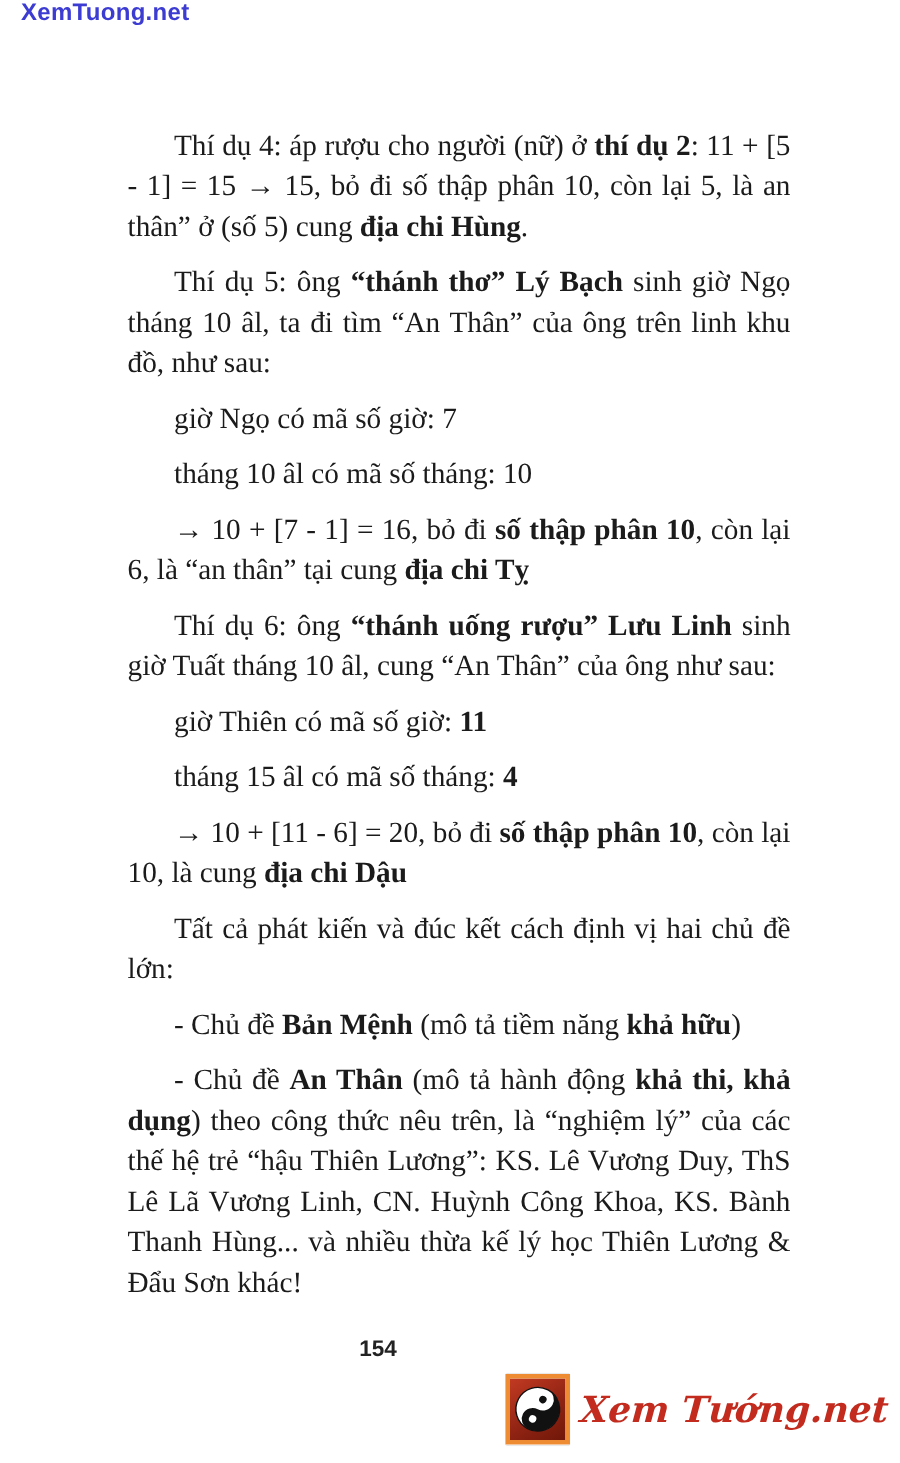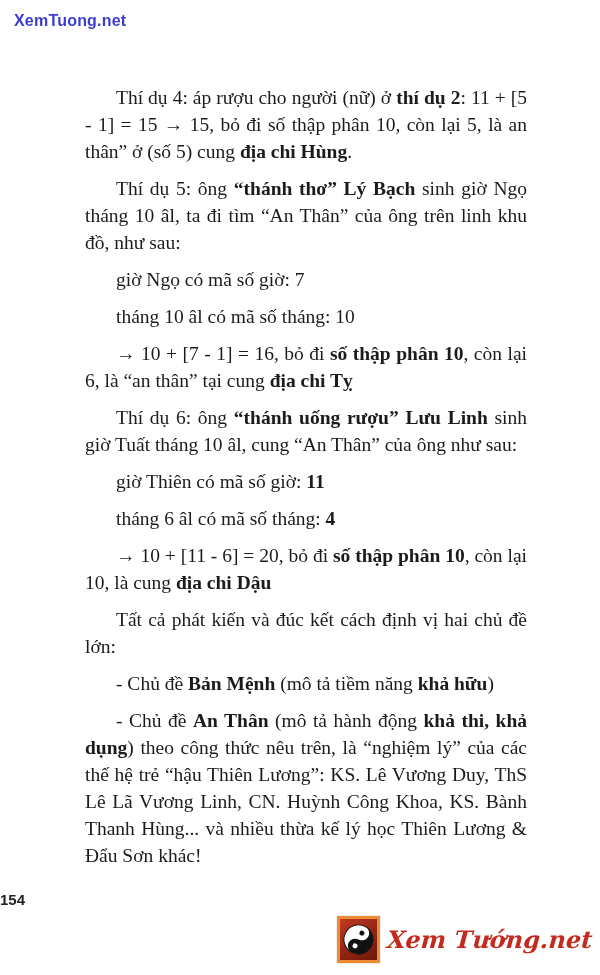--- a/index.html
+++ b/index.html
@@ -2,37 +2,37 @@
 <html><head>
 <meta charset="utf-8">
 <style>
   html,body{margin:0;padding:0}
   body{
     width:600px;height:975px;position:relative;overflow:hidden;
     background:#ffffff;font-family:"Liberation Serif",serif;
   }
   
   .site-header{
-    position:absolute;left:14px;top:12px;
+    position:absolute;left:14px;top:0;
     font-family:"Liberation Sans",sans-serif;
     font-size:16px;font-weight:700;letter-spacing:.2px;
     color:#3c3cd2;text-decoration:none;cursor:pointer;
   }
   
   .text-column{
     position:absolute;left:85px;top:84px;width:442px;
     color:#1b1b1b;font-size:19.5px;line-height:27px;
     text-align:justify;
   }
   .text-column p{margin:0 0 10px 0;text-indent:31px}
   .text-column p:last-child{margin-bottom:16px}
   .b{font-weight:700}
   
   .page-number{
-    position:absolute;top:891px;left:0;width:504px;text-align:left;
+    position:absolute;top:891px;left:0;width:504px;text-align:center;
     font-family:"Liberation Sans",sans-serif;
     font-size:15px;font-weight:700;color:#222222;
   }
   
   .logo{
     position:absolute;top:916px;right:8px;
     display:flex;align-items:center;gap:7px;
   }
   .yy-box{
     width:37px;height:41px;flex:0 0 auto;
@@ -54,21 +54,21 @@
 <a class="site-header">XemTuong.net</a>
 
 <main class="text-column">
     <p><span>Thí dụ 4: áp rượu cho người (nữ) ở </span><span class="b">thí dụ 2</span><span>: 11 + [5 - 1] = 15 → 15, bỏ đi số thập phân 10, còn lại 5, là an thân” ở (số 5) cung </span><span class="b">địa chi Hùng</span><span>.</span></p>
     <p><span>Thí dụ 5: ông </span><span class="b">“thánh thơ” Lý Bạch</span><span> sinh giờ Ngọ tháng 10 âl, ta đi tìm “An Thân” của ông trên linh khu đồ, như sau:</span></p>
     <p><span>giờ Ngọ có mã số giờ: 7</span></p>
     <p><span>tháng 10 âl có mã số tháng: 10</span></p>
     <p><span>→ 10 + [7 - 1] = 16, bỏ đi </span><span class="b">số thập phân 10</span><span>, còn lại 6, là “an thân” tại cung </span><span class="b">địa chi Tỵ</span></p>
     <p><span>Thí dụ 6: ông </span><span class="b">“thánh uống rượu” Lưu Linh</span><span> sinh giờ Tuất tháng 10 âl, cung “An Thân” của ông như sau:</span></p>
     <p><span>giờ Thiên có mã số giờ: </span><span class="b">11</span></p>
-    <p><span>tháng 6 âl có mã số tháng: </span><span class="b">4</span></p>
+    <p><span>tháng 15 âl có mã số tháng: </span><span class="b">4</span></p>
     <p><span>→ 10 + [11 - 6] = 20, bỏ đi </span><span class="b">số thập phân 10</span><span>, còn lại 10, là cung </span><span class="b">địa chi Dậu</span></p>
     <p><span>Tất cả phát kiến và đúc kết cách định vị hai chủ đề lớn:</span></p>
     <p><span>- Chủ đề </span><span class="b">Bản Mệnh</span><span> (mô tả tiềm năng </span><span class="b">khả hữu</span><span>)</span></p>
     <p><span>- Chủ đề </span><span class="b">An Thân</span><span> (mô tả hành động </span><span class="b">khả thi, khả dụng</span><span>) theo công thức nêu trên, là “nghiệm lý” của các thế hệ trẻ “hậu Thiên Lương”: KS. Lê Vương Duy, ThS Lê Lã Vương Linh, CN. Huỳnh Công Khoa, KS. Bành Thanh Hùng... và nhiều thừa kế lý học Thiên Lương &amp; Đẩu Sơn khác!</span></p>
   </main>
 
 <div class="page-number">154</div>
 
 <div class="logo">
   <span class="yy-box">

